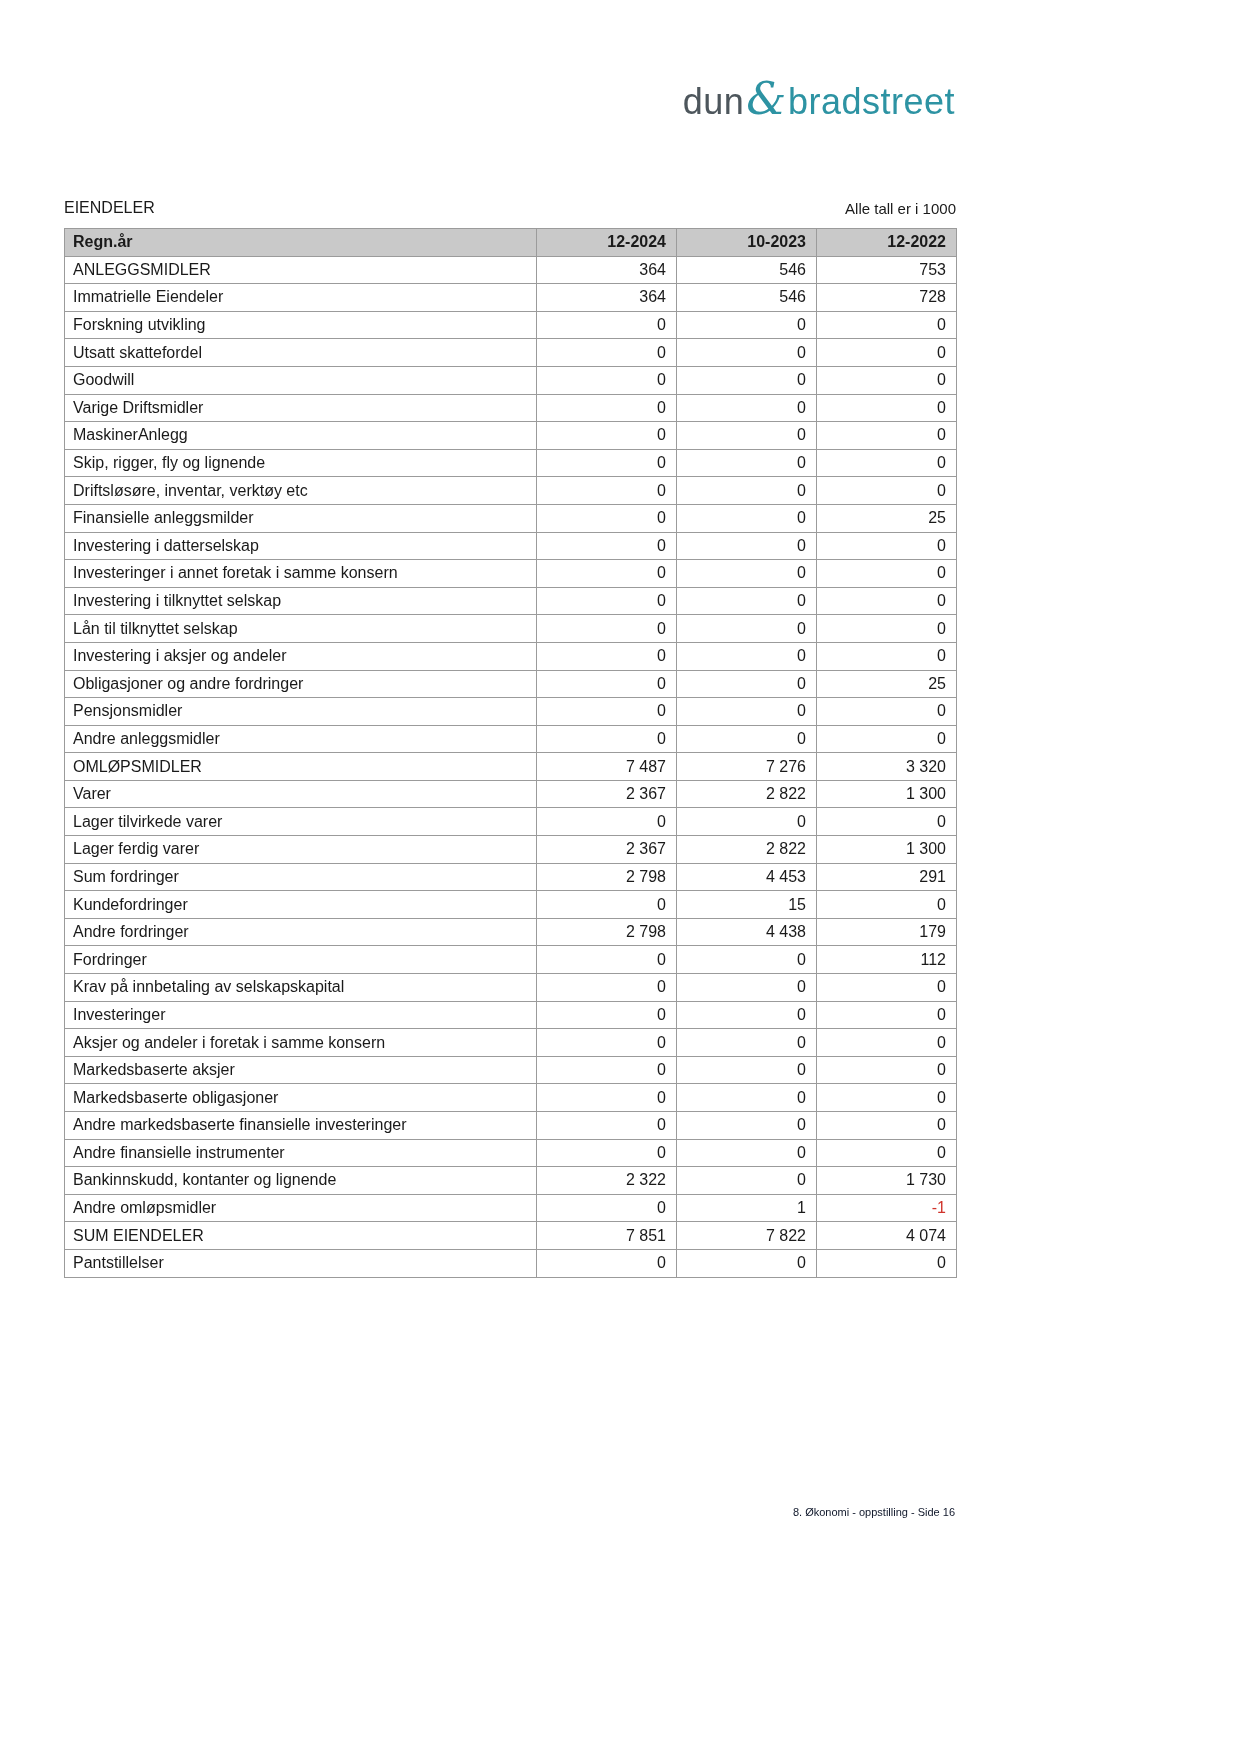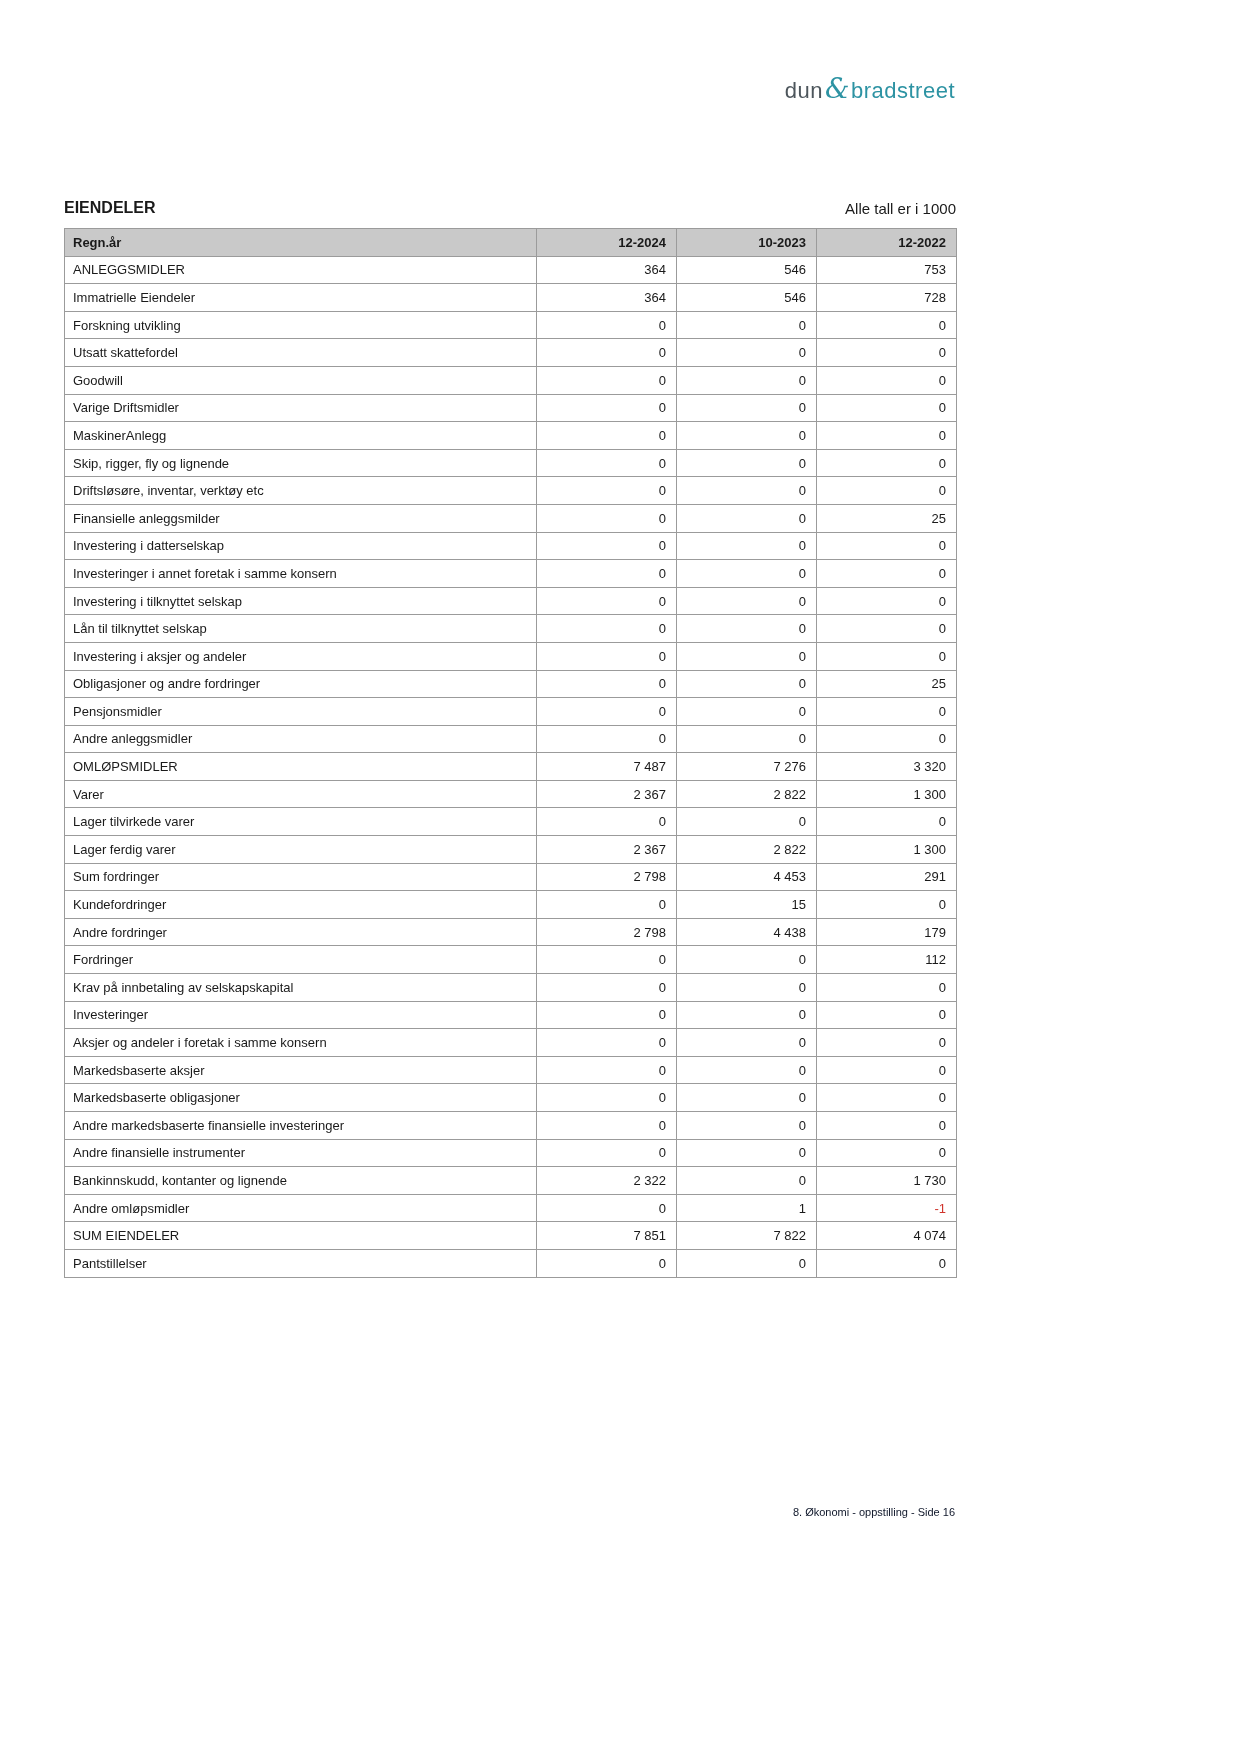--- a/index.html
+++ b/index.html
@@ -11,21 +11,21 @@
     background: #ffffff;
     font-family: "Liberation Sans", sans-serif;
     color: #1a1a1a;
     overflow: hidden;
   }
   
   .logo {
     position: absolute;
     top: 72px;
     right: 286px;
-    font-size: 22px;
+    font-size: 36px;
     letter-spacing: 0.5px;
     white-space: nowrap;
     font-weight: 400;
   }
   .logo .dun { color: #4d565c; }
   .logo .amp {
     color: #2d93a3;
     font-family: "DejaVu Serif", serif;
     font-style: italic;
     font-size: 1.25em;
@@ -36,32 +36,32 @@
   
   .doc-header {
     position: absolute;
     top: 199px;
     left: 64px;
     width: 892px;
     display: flex;
     justify-content: space-between;
     align-items: flex-end;
   }
-  .doc-title { font-size: 16px; font-weight: bold; }
+  .doc-title { font-size: 16px; font-weight: normal; }
   .doc-note  { font-size: 15px; }
 
   
   table.balance {
     position: absolute;
     top: 228px;
     left: 64px;
     width: 892px;
     border-collapse: collapse;
     table-layout: fixed;
-    font-size: 13px;
+    font-size: 16px;
   }
   table.balance th, table.balance td {
     border: 1px solid #9b9b9b;
     height: 27.6px;
     padding: 2px 8px;
     vertical-align: middle;
     overflow: hidden;
     white-space: nowrap;
   }
   table.balance th {

